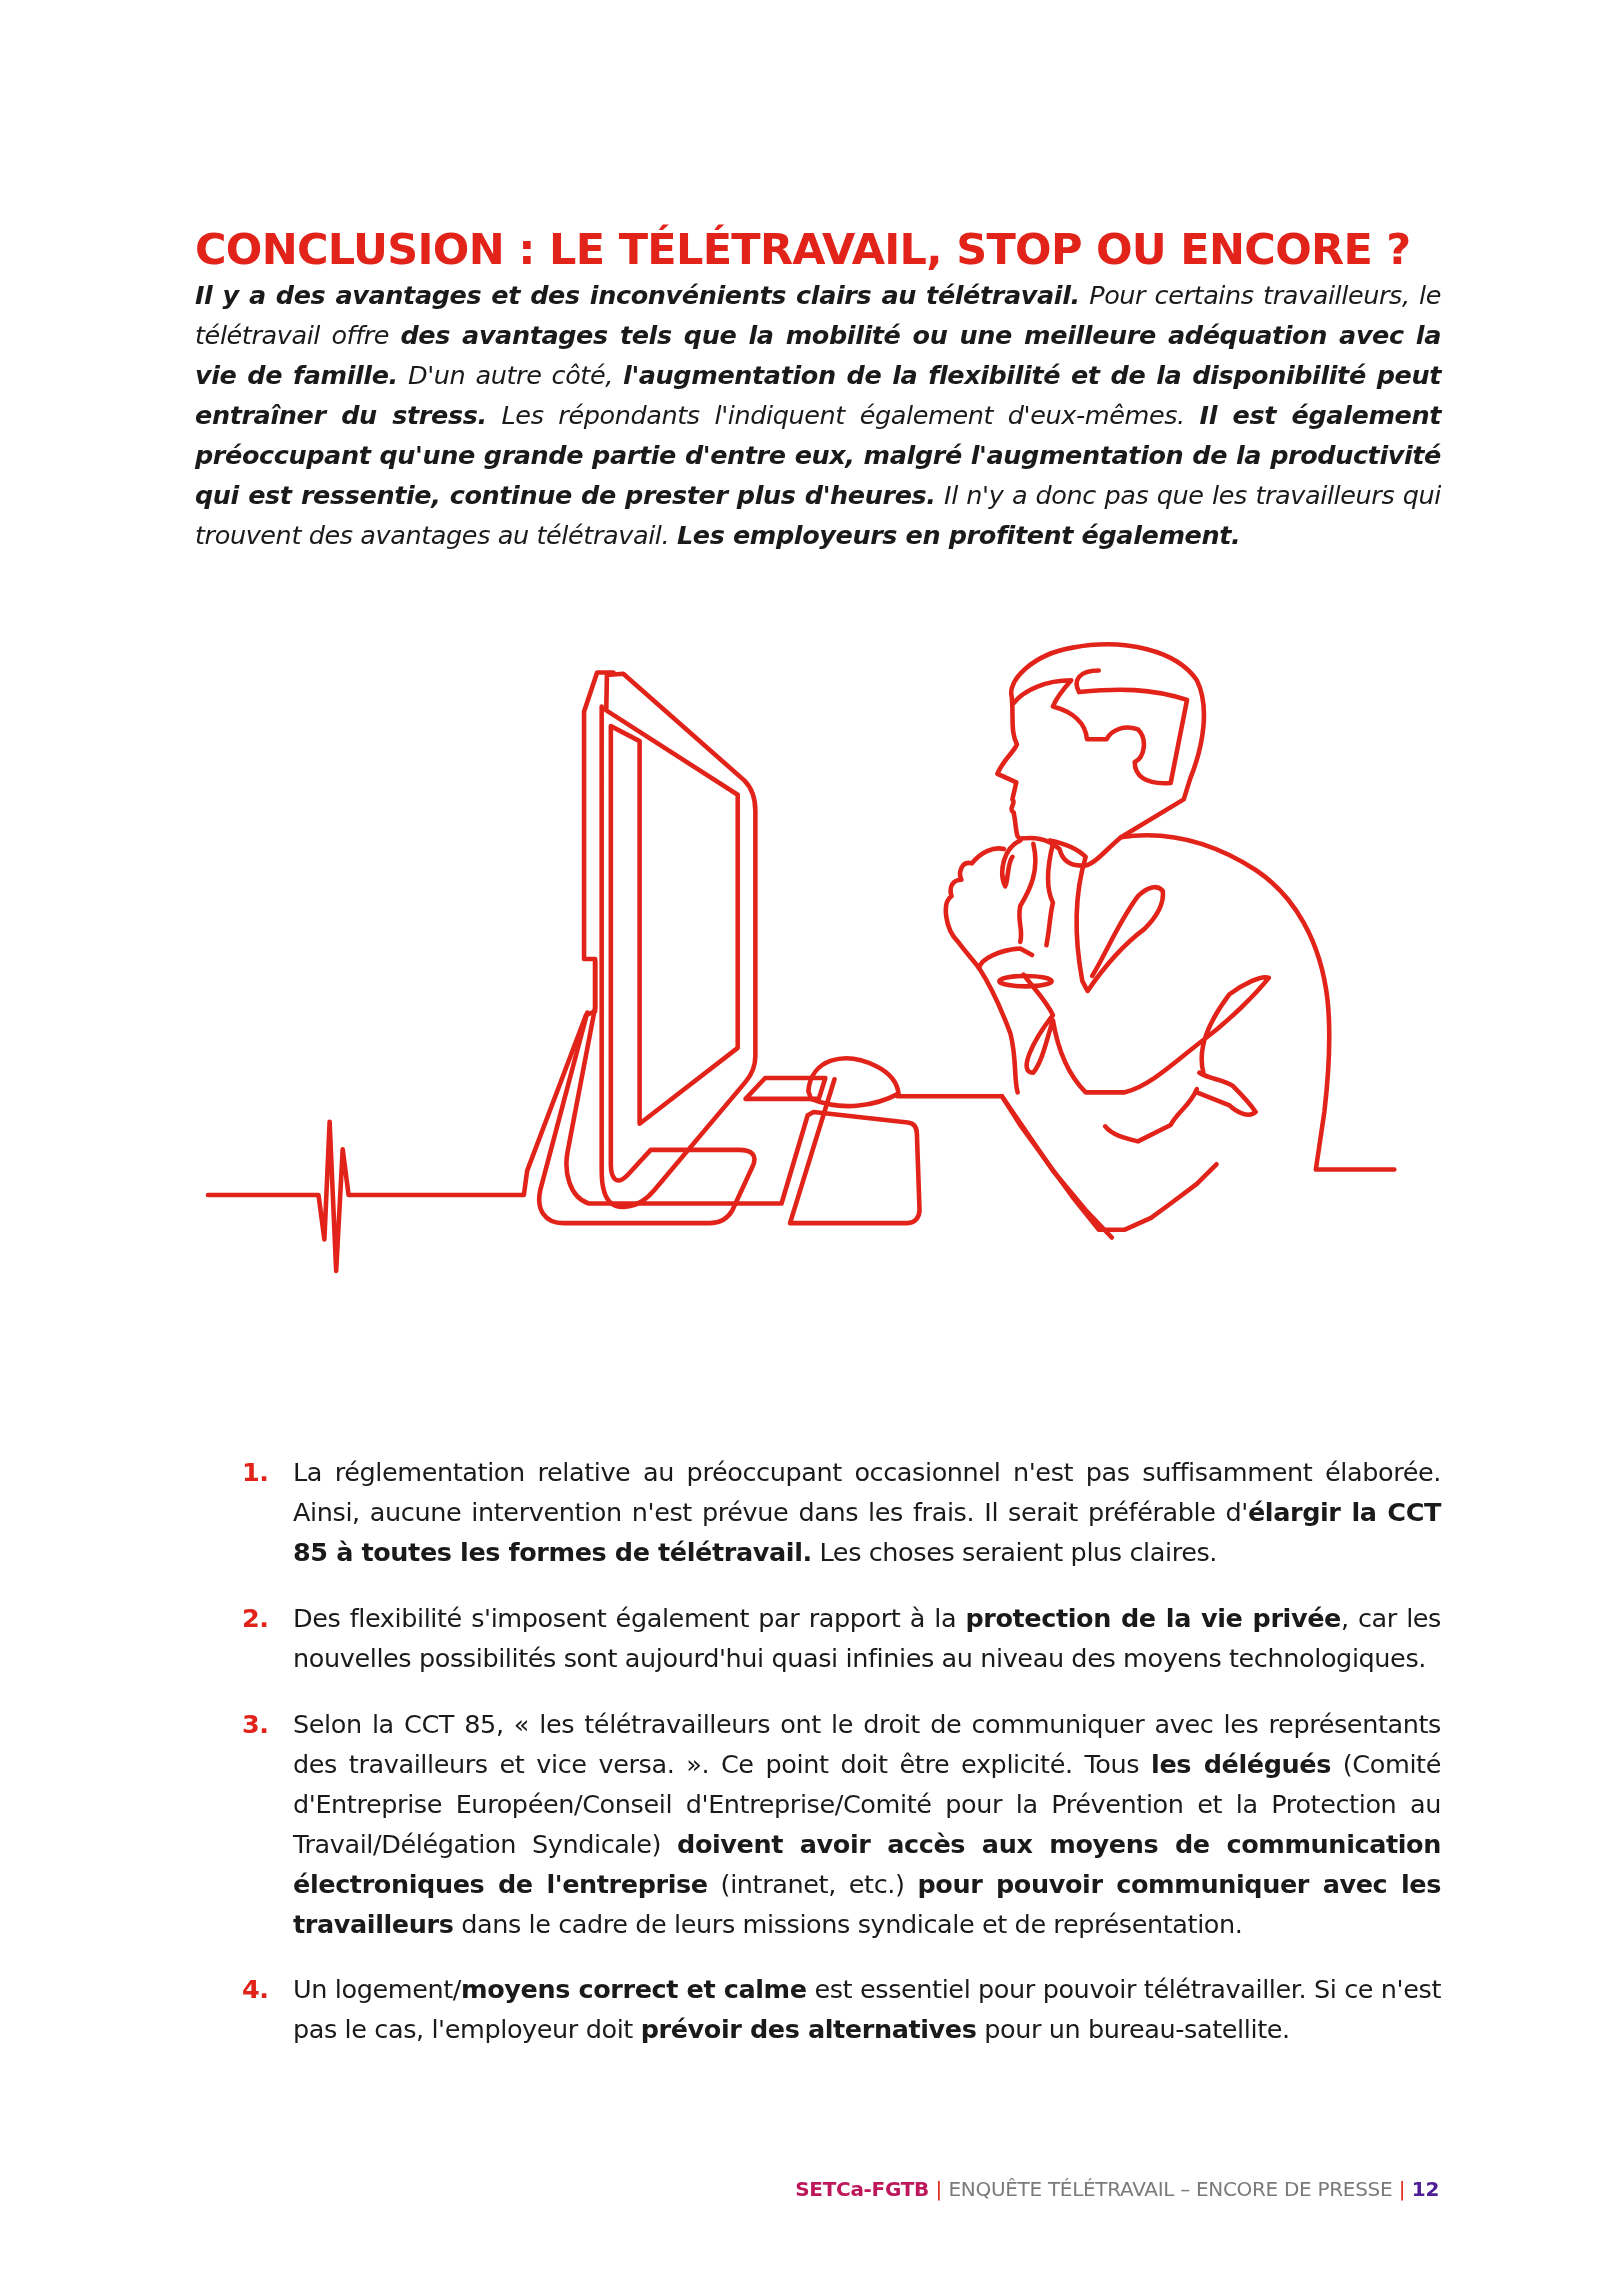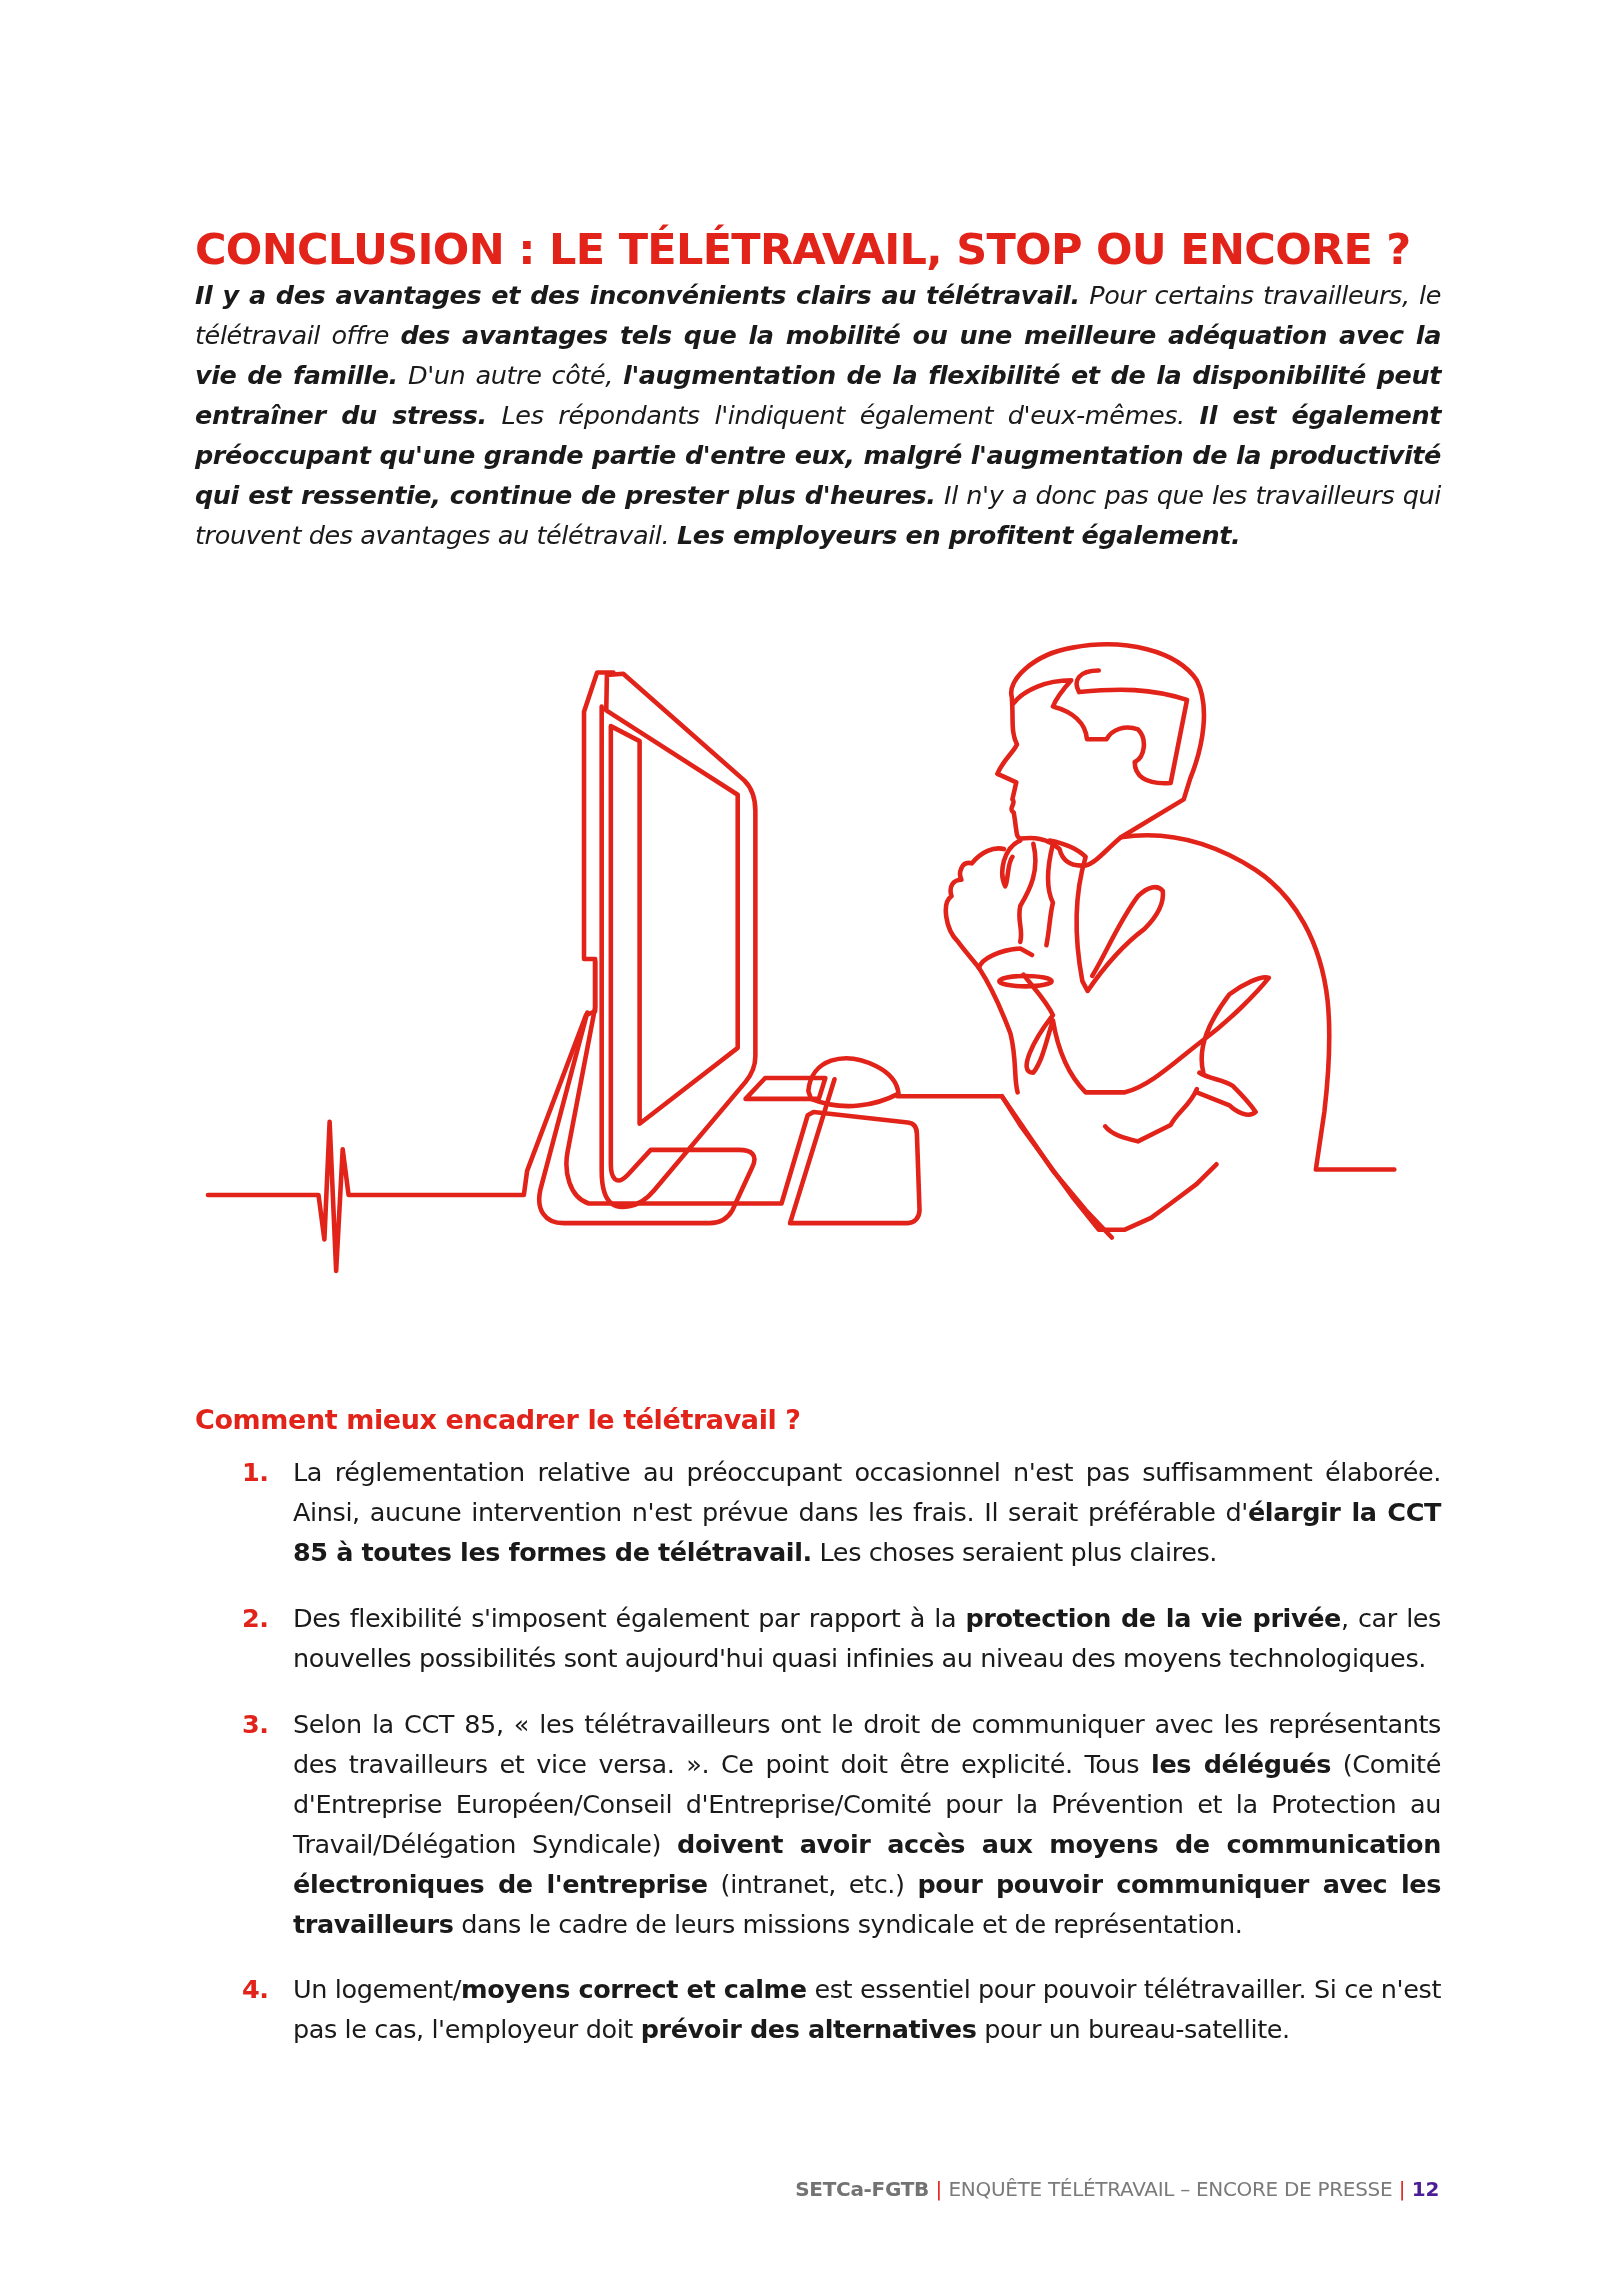--- a/index.html
+++ b/index.html
@@ -14,21 +14,21 @@
   .illustration { position: absolute; left: 196px; top: 628px; width: 1243px; height: 654px; }
   .subheading { position: absolute; left: 195px; top: 1382px; font-size: 27px; color: #e2231a;
                 letter-spacing: -0.4px; white-space: nowrap; }
   .list { position: absolute; left: 195px; top: 1452px; width: 1246px; margin: 0; padding: 0; list-style: none; }
   .list-item { position: relative; padding-left: 98px; font-size: 25.5px; line-height: 40px;
                text-align: justify; letter-spacing: -0.4px; margin-bottom: 26px; }
   .list-item:nth-child(3) { margin-bottom: 25px; }
   .item-num { position: absolute; left: 47px; top: 0; color: #e2231a; font-weight: bold; }
   .footer { position: absolute; right: 184px; top: 2177px; font-size: 20px; white-space: nowrap;
             letter-spacing: -0.3px; }
-  .footer .brand { color: #737373; font-weight: bold; }
+  .footer .brand { color: #be185d; font-weight: bold; }
   .footer .sep { color: #e2231a; padding: 0 6.5px; }
   .footer .doc { color: #7a7a7a; }
   .footer .pg { color: #4c1d95; font-weight: bold; }
   svg path, svg polyline, svg line, svg ellipse { fill: none; stroke-linecap: round; stroke-linejoin: round; }
 </style>
 </head>
 <body>
 
 <div class="page">
 
@@ -62,21 +62,20 @@
 
         <path d="M1714,1280 C1780,1270 1850,1285 1920,1330 C1980,1370 2020,1440 2030,1530 C2035,1580 2032,1640 2025,1700 L2012,1788 L2132,1788"></path>
 
         <path d="M1497,1480 C1510,1500 1530,1540 1545,1580 C1555,1620 1550,1650 1556,1670 M1565,1490 C1580,1510 1600,1530 1610,1552 C1580,1590 1555,1640 1580,1640 C1595,1620 1600,1590 1610,1560 C1620,1620 1640,1650 1660,1670 L1720,1670 C1760,1660 1800,1620 1840,1590 C1880,1560 1920,1520 1940,1495 C1930,1490 1900,1505 1880,1520 C1850,1560 1830,1600 1840,1640 M1834,1640 C1850,1650 1870,1650 1885,1660 C1900,1675 1910,1685 1920,1700 C1910,1710 1890,1700 1880,1690 L1830,1670 M1830,1665 C1820,1690 1800,1700 1790,1720 L1740,1745 C1720,1740 1700,1735 1690,1722"></path>
         <ellipse cx="1568" cy="1500" rx="40" ry="8"></ellipse>
         <polyline points="1532,1676 1560,1720 1600,1775 1640,1830 1680,1880 1720,1880 1760,1862 1790,1840 1830,1810 1860,1780"></polyline>
       </g>
     </svg>
   </div>
 
-  <h2 class="subheading">Comment mieux encadrer le télétravail ?</h2>
 
   <ol class="list">
     <li class="list-item">
       <span class="item-num">1.</span>
       <span>La réglementation relative au préoccupant occasionnel n'est pas suffisamment élaborée. Ainsi, aucune intervention n'est prévue dans les frais. Il serait préférable d'</span><b>élargir la CCT 85 à toutes les formes de télétravail.</b><span> Les choses seraient plus claires.</span>
     </li>
     <li class="list-item">
       <span class="item-num">2.</span>
       <span>Des flexibilité s'imposent également par rapport à la </span><b>protection de la vie privée</b><span>, car les nouvelles possibilités sont aujourd'hui quasi infinies au niveau des moyens technologiques.</span>
     </li>

